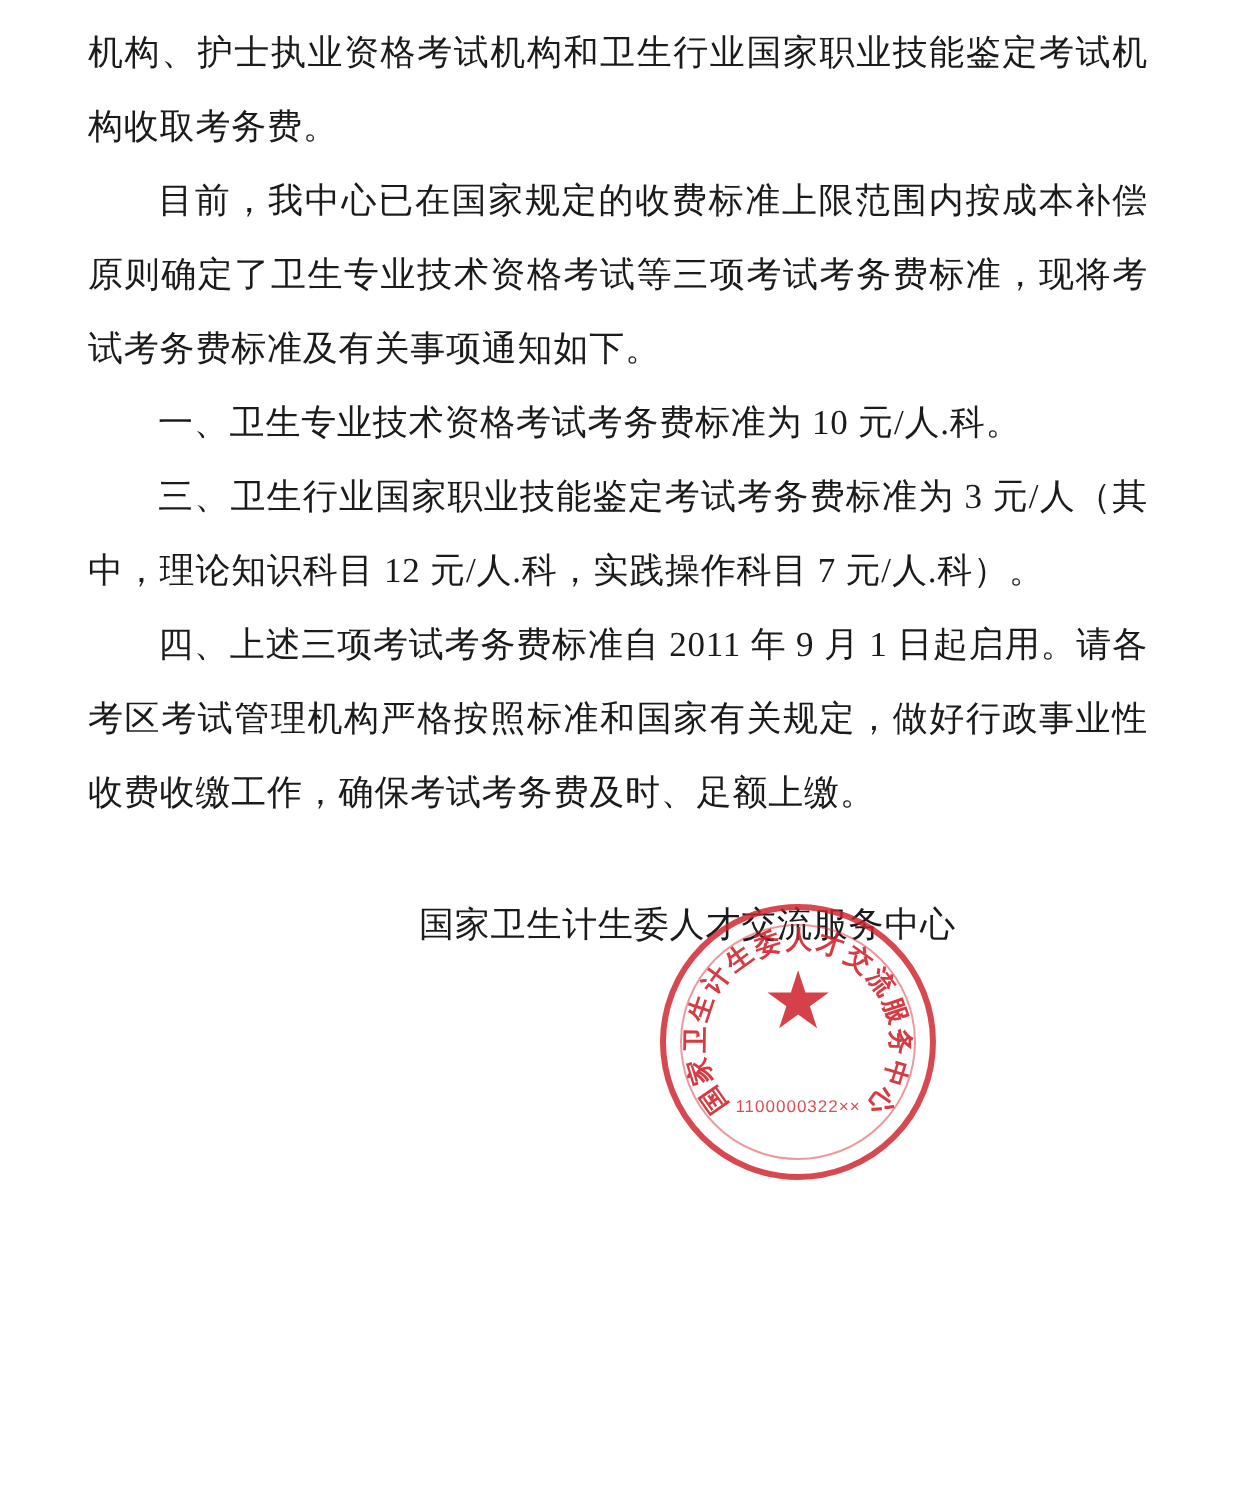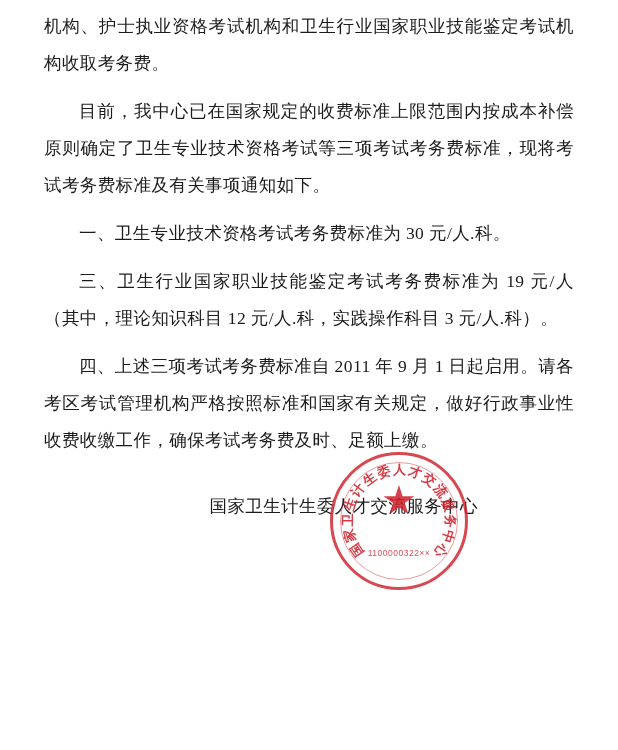--- a/index.html
+++ b/index.html
@@ -26,21 +26,20 @@
     font-size: 17.5px;
     line-height: 37px;
     text-align: justify;
     text-justify: inter-ideograph;
     letter-spacing: 0.4px;
     margin: 0;
     white-space: pre-wrap;
   }
   .indent {
     text-indent: 2em;
-    margin-top: 11px;
   }
   .signature-block {
     margin-top: 30px;
     text-align: right;
     padding-right: 96px;
   }
   .sig-line {
     font-size: 17.5px;
     line-height: 34px;
     letter-spacing: 0.4px;
@@ -128,22 +127,22 @@
     font-family: "Liberation Sans", sans-serif;
   }
 </style>
 </head>
 <body>
 
 <div class="page">
 
   <p class="para">机构、护士执业资格考试机构和卫生行业国家职业技能鉴定考试机构收取考务费。</p>
   <p class="para indent">目前，我中心已在国家规定的收费标准上限范围内按成本补偿原则确定了卫生专业技术资格考试等三项考试考务费标准，现将考试考务费标准及有关事项通知如下。</p>
-  <p class="para indent">一、卫生专业技术资格考试考务费标准为 30 元/人.科。</p>
-  <p class="para indent">三、卫生行业国家职业技能鉴定考试考务费标准为 19 元/人（其中，理论知识科目 12 元/人.科，实践操作科目 3 元/人.科）。</p>
+  <p class="para indent">一、卫生专业技术资格考试考务费标准为 10 元/人.科。</p>
+  <p class="para indent">三、卫生行业国家职业技能鉴定考试考务费标准为 3 元/人（其中，理论知识科目 12 元/人.科，实践操作科目 7 元/人.科）。</p>
   <p class="para indent">四、上述三项考试考务费标准自 2011 年 9 月 1 日起启用。请各考区考试管理机构严格按照标准和国家有关规定，做好行政事业性收费收缴工作，确保考试考务费及时、足额上缴。</p>
 
   <div class="signature-block">
     <div class="sig-line">国家卫生计生委人才交流服务中心</div>
   </div>
 
   <div class="seal">
     <div class="ring"></div>
     <div class="ring inner"></div>
     <div class="arc-text" id="seal-arc">

